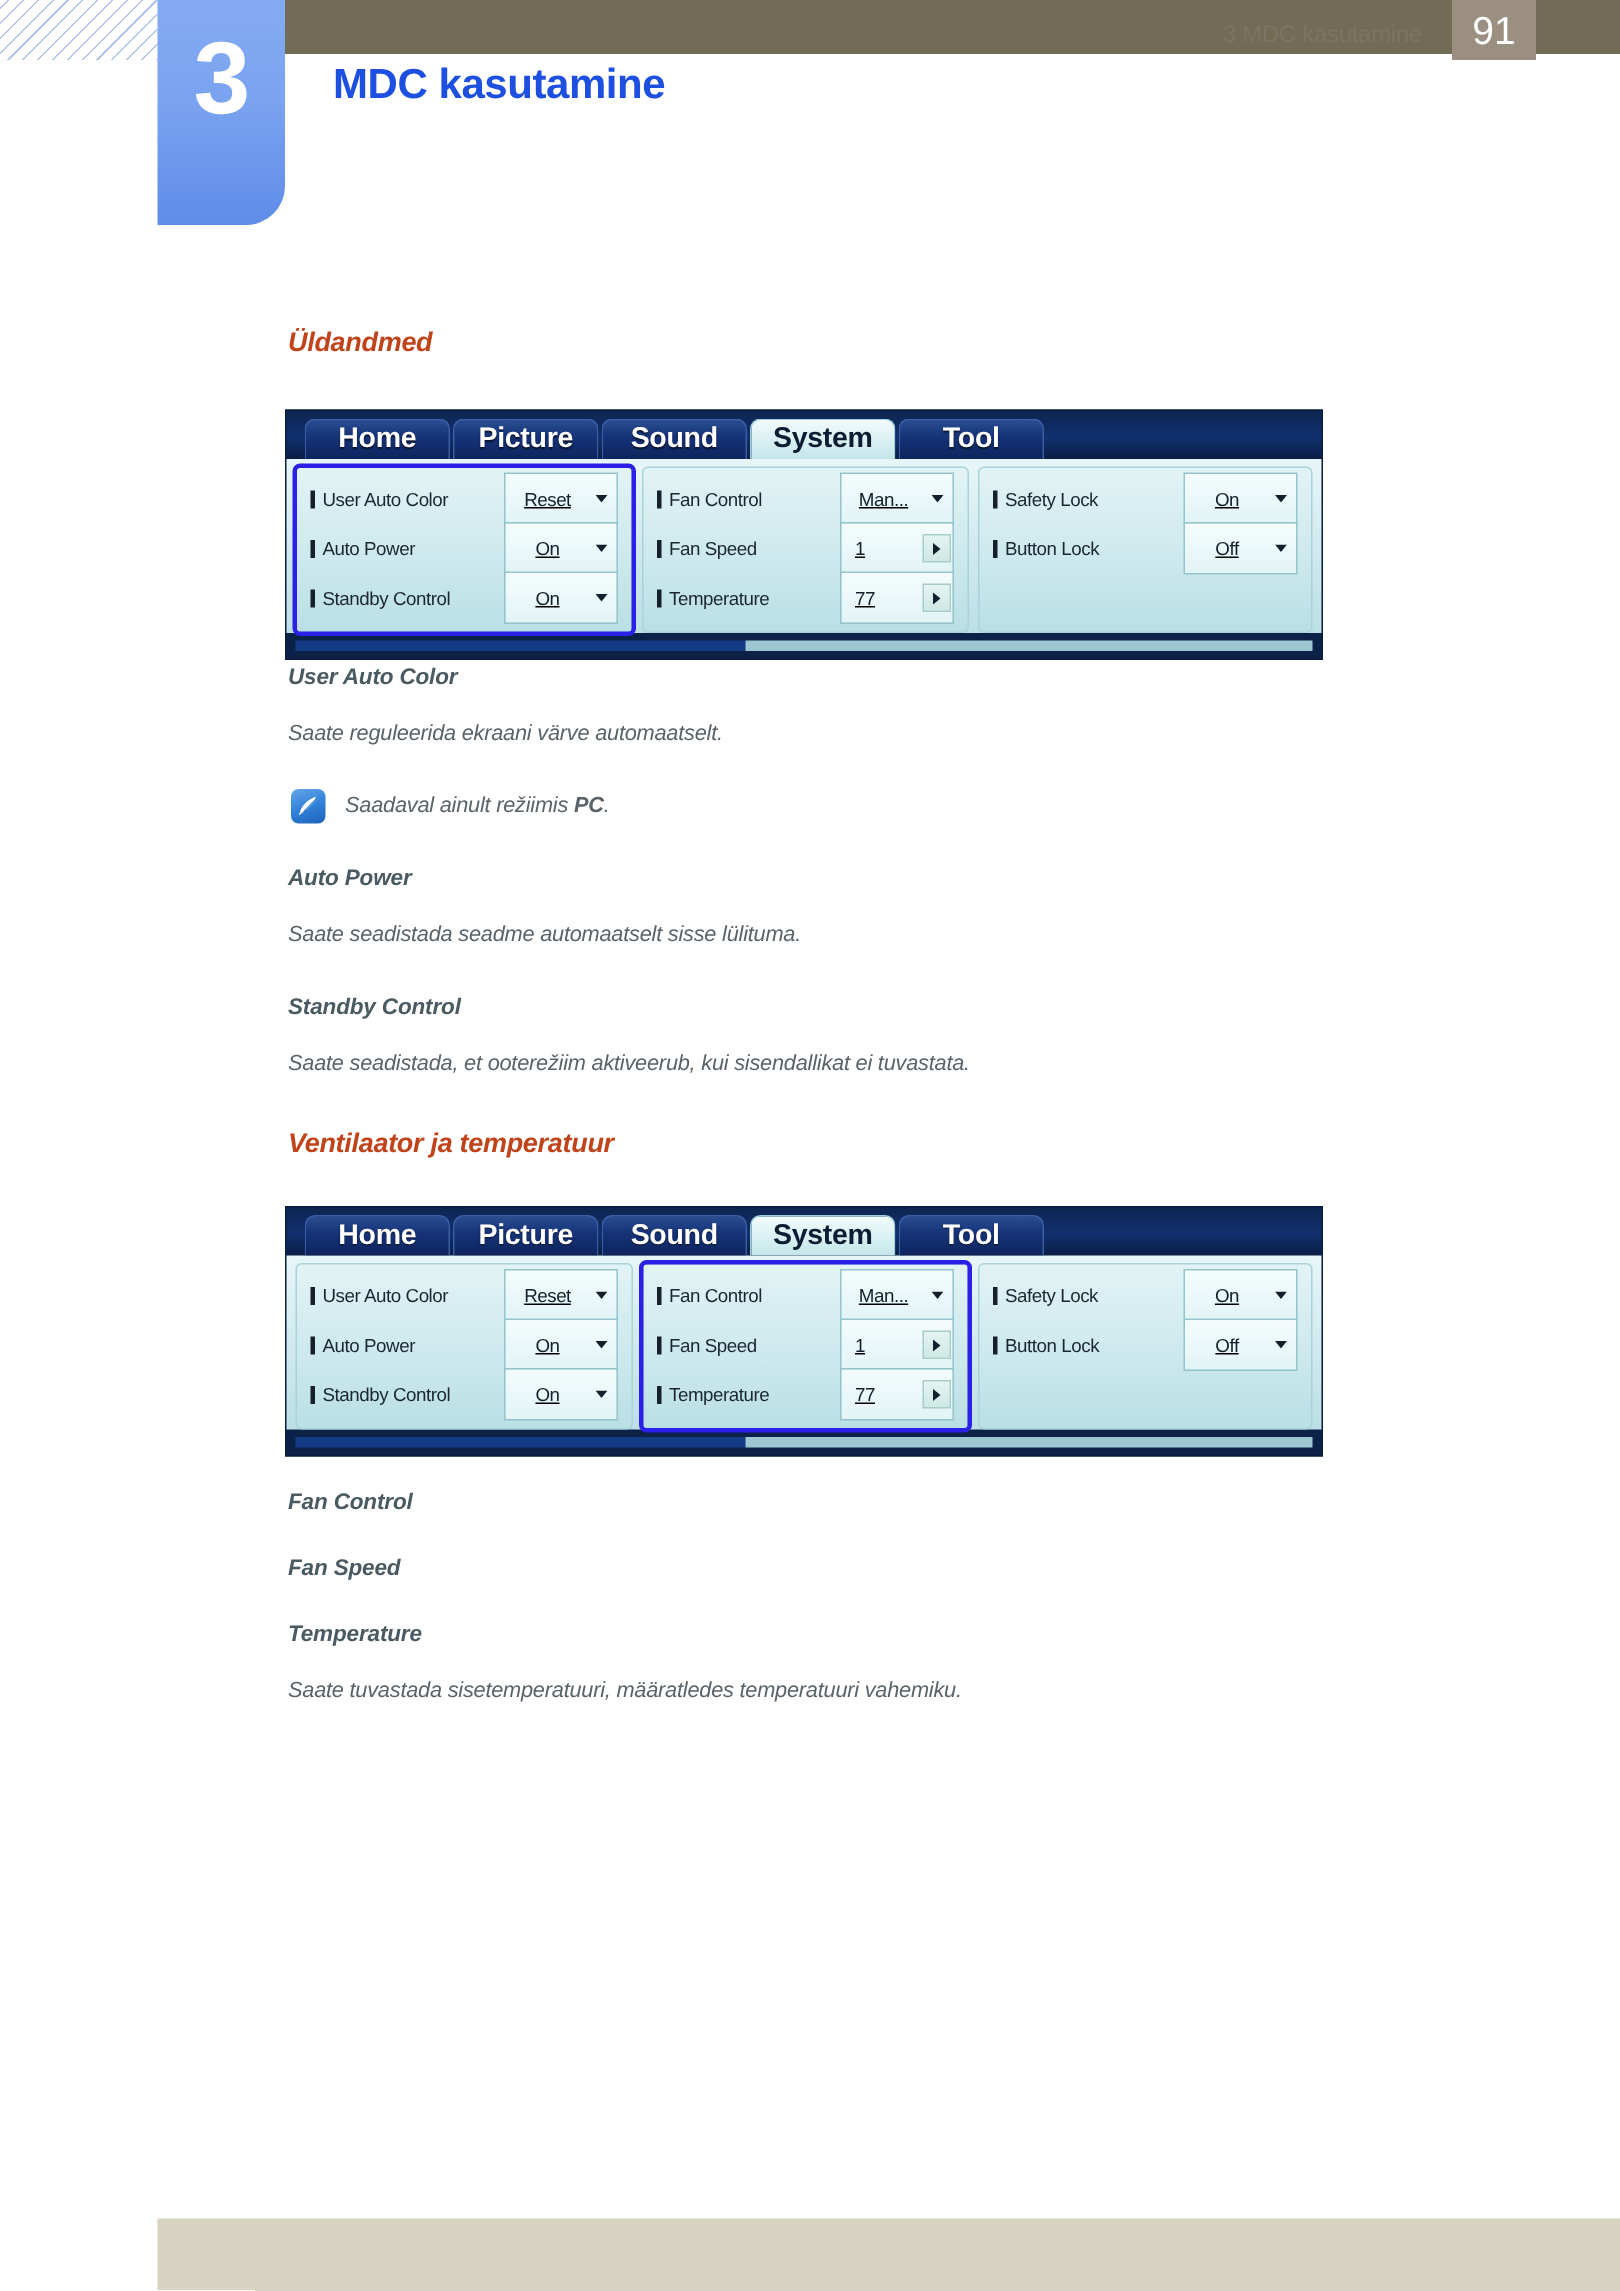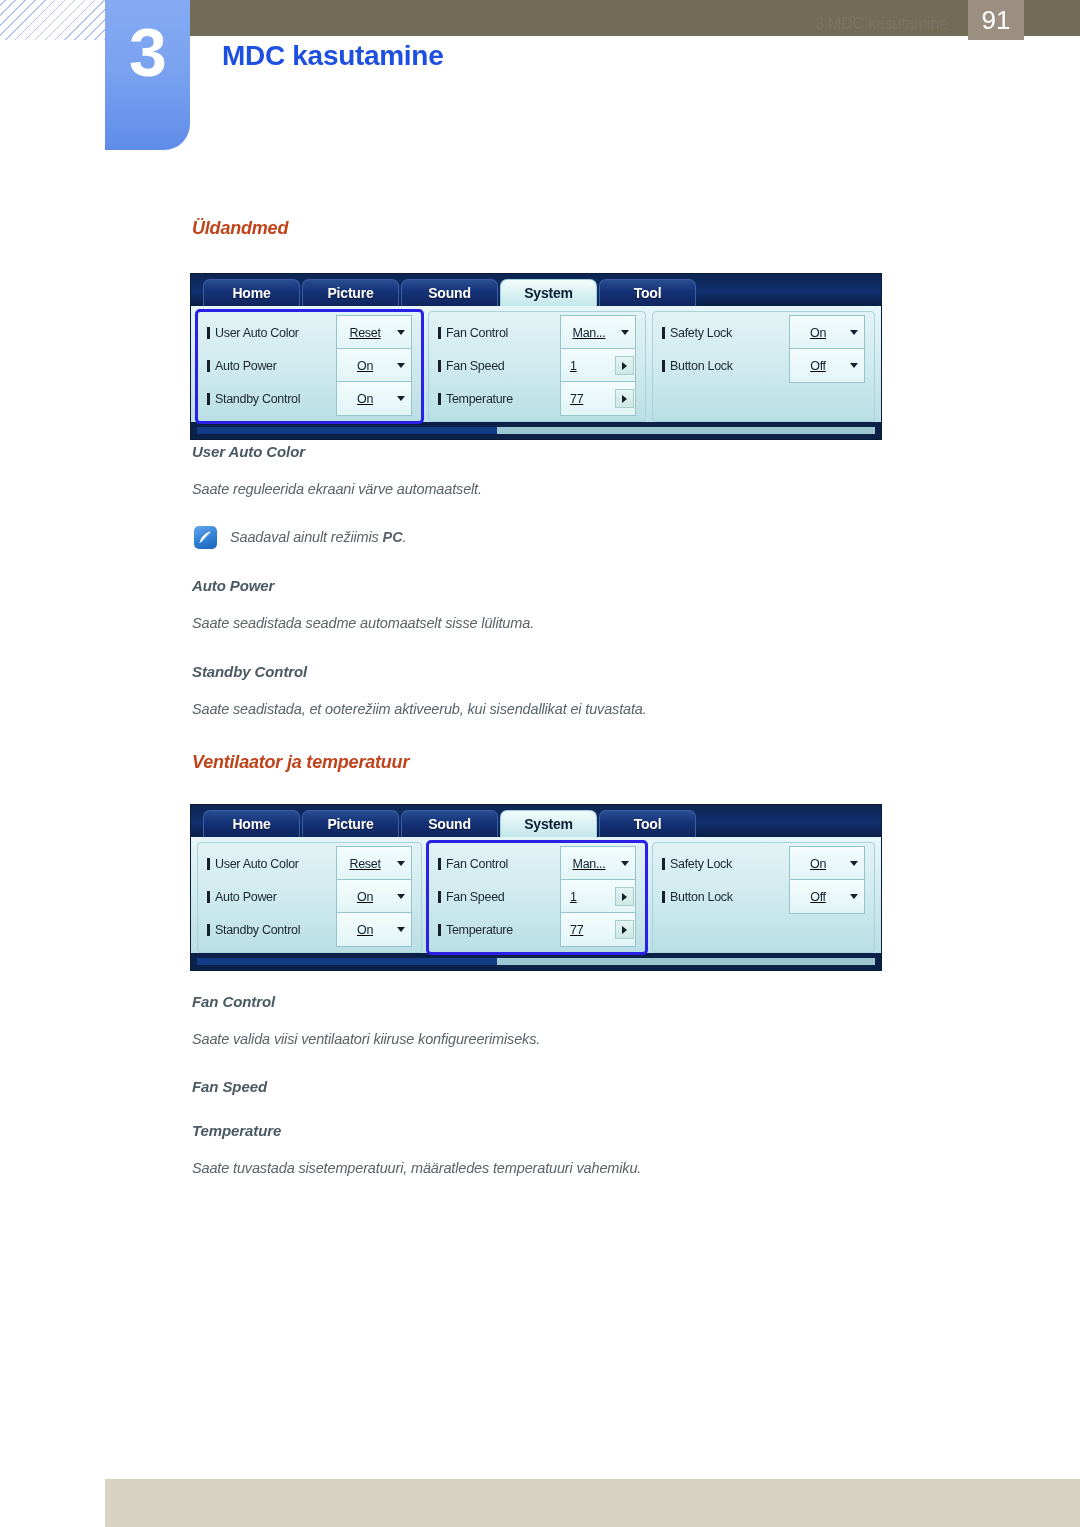--- a/index.html
+++ b/index.html
@@ -122,21 +122,21 @@
     padding-left: 12px;
     gap: 2px;
   }
   .mdc-tab {
     height: 27px;
     min-width: 97px;
     padding: 0 12px;
     border-radius: 7px 7px 0 0;
     background: linear-gradient(180deg, #2a4e91 0%, #17347a 40%, #0e245c 100%);
     color: #ffffff;
-    font-size: 14px;
+    font-size: 19px;
     font-weight: bold;
     display: flex;
     align-items: center;
     justify-content: center;
     letter-spacing: -0.2px;
     border: 1px solid #3b5fa5;
     border-bottom: none;
     text-shadow: 0 1px 1px rgba(0,0,0,0.6);
   }
   .mdc-tab.active {
@@ -540,21 +540,20 @@
 
   <div class="mdc-foot">
     <div class="bar-dark"></div>
     <div class="bar-light"></div>
   </div>
 </div>
 
 <div class="content" style="top:968px;">
 
   <h3 class="sub-head" style="margin-top:25px;">Fan Control</h3>
-  <p class="body-text" style="margin-top:18px;">Saate valida viisi ventilaatori kiiruse konfigureerimiseks.</p>
 
   <h3 class="sub-head" style="margin-top:27px;">Fan Speed</h3>
 
   <h3 class="sub-head" style="margin-top:27px;">Temperature</h3>
   <p class="body-text" style="margin-top:18px;">Saate tuvastada sisetemperatuuri, määratledes temperatuuri vahemiku.</p>
 </div>
 
 <div class="footer-bar"></div>
 <div class="footer-text">3 MDC kasutamine</div>
 <div class="footer-page">91</div>

